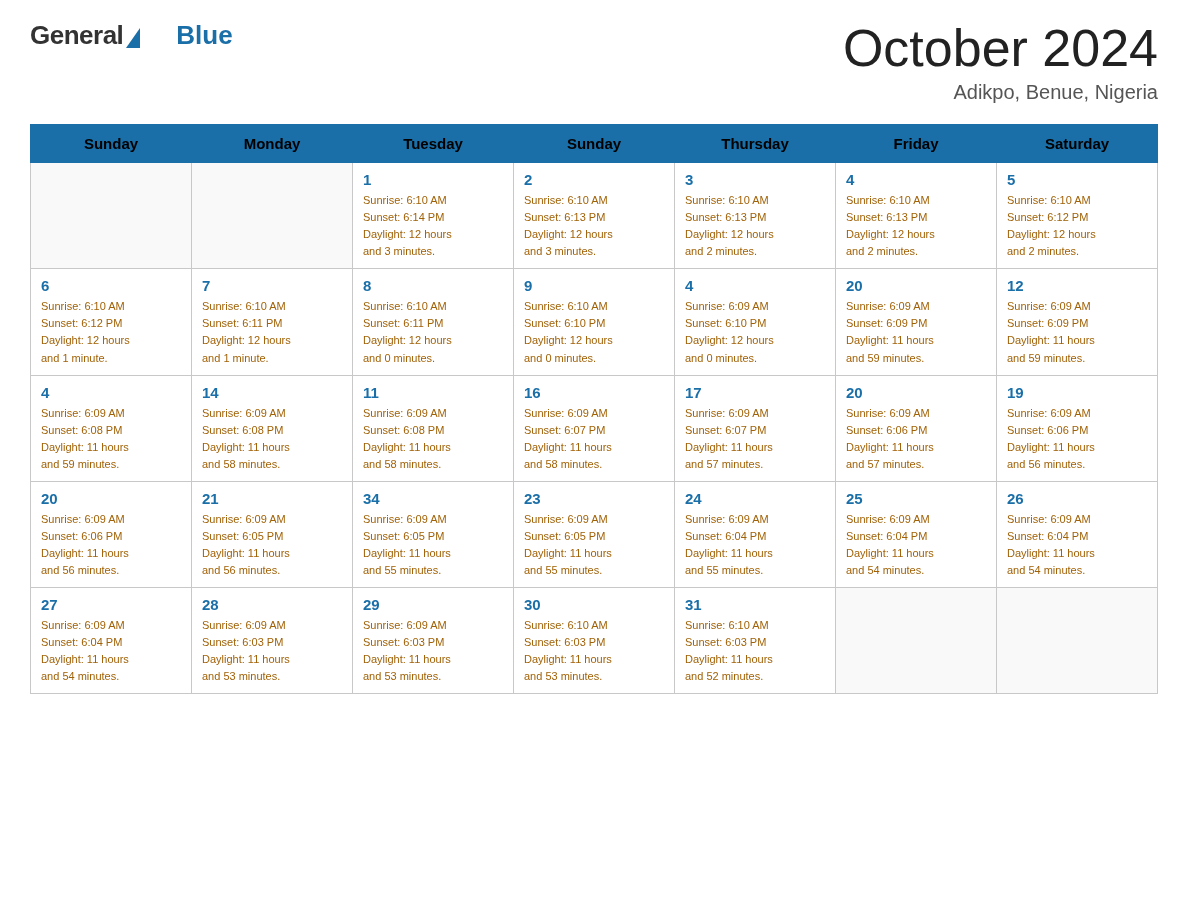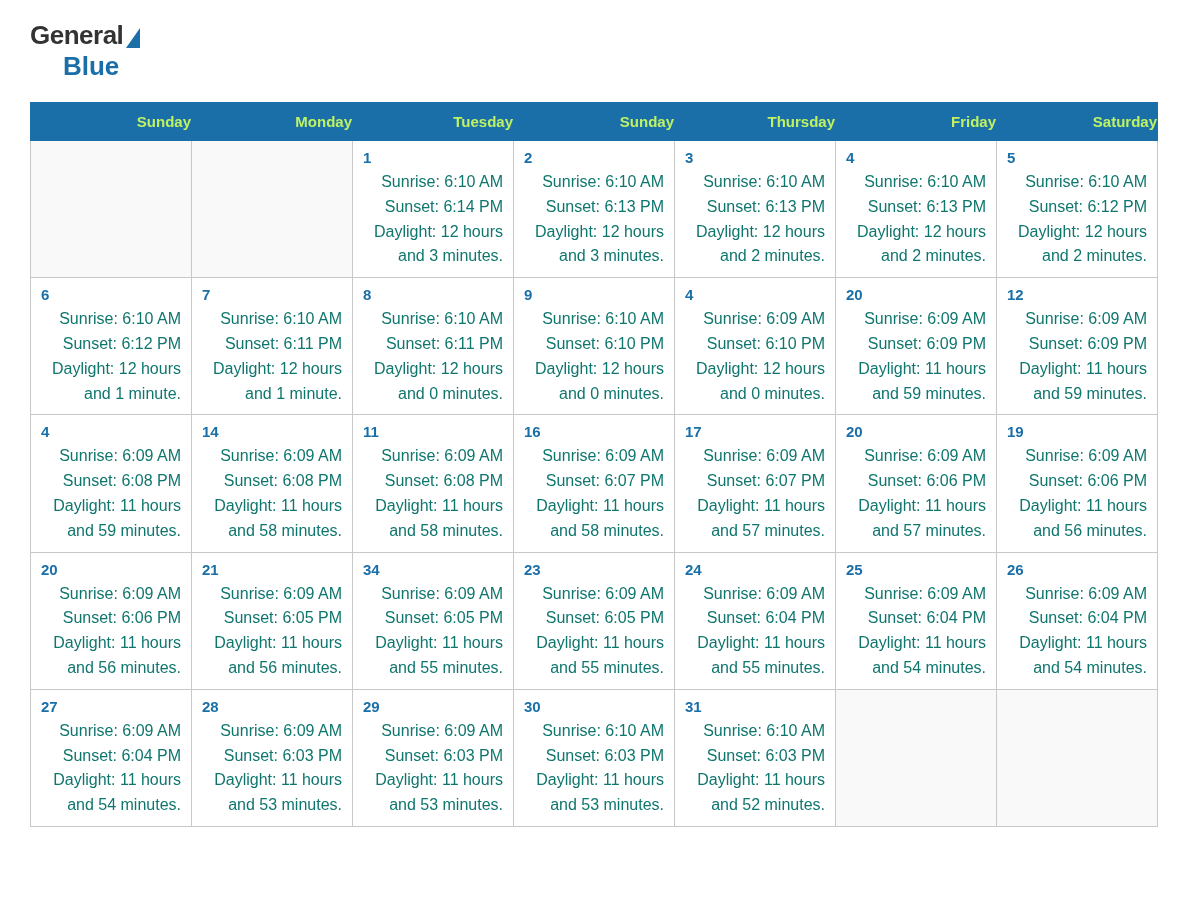--- a/index.html
+++ b/index.html
@@ -11,22 +11,23 @@
       min-height: 918px;
     }
     .header {
       display: flex;
       justify-content: space-between;
       align-items: flex-start;
       margin-bottom: 20px;
     }
     .logo {
       display: flex;
-      flex-direction: column;
+      flex-direction: row;
       align-items: center;
+      gap: 34px;
     }
     .logo-top {
       display: flex;
       align-items: center;
     }
     .logo-general {
       font-size: 26px;
       font-weight: bold;
       color: #333;
       letter-spacing: -0.5px;
@@ -36,21 +37,21 @@
       height: 0;
       border-left: 14px solid transparent;
       border-bottom: 20px solid #1a6fa8;
       margin-left: 3px;
       margin-top: 5px;
     }
     .logo-blue {
       font-size: 26px;
       font-weight: bold;
       color: #1a6fa8;
-      margin-left: 12px;
+      margin-left: 2px;
     }
     .title-section {
       text-align: right;
     }
     .calendar-title {
       font-size: 52px;
       font-weight: 300;
       color: #222;
       line-height: 1.1;
     }
@@ -59,64 +60,67 @@
       color: #555;
       margin-top: 4px;
     }
     .calendar-table {
       width: 100%;
       border-collapse: collapse;
       border: 1px solid #b0b0b0;
     }
     .calendar-table th {
       background-color: #1a6fa8;
-      color: #bef264;
+      color: #000000;
       font-size: 15px;
       font-weight: bold;
-      padding: 10px 0;
-      text-align: right;
+      padding: 10px 16px;
+      text-align: center;
       border: 1px solid #1a6fa8;
     }
     .calendar-table td {
       vertical-align: top;
       padding: 8px 10px;
       border: 1px solid #c8c8c8;
       width: 14.28%;
       min-height: 100px;
     }
     .day-number {
       font-size: 15px;
       font-weight: bold;
       color: #1a6fa8;
       display: block;
       margin-bottom: 4px;
     }
     .day-info {
-      font-size: 16px;
-      color: #0f766e;
+      font-size: 11px;
+      color: #a16207;
       line-height: 1.55;
-      text-align: right;
     }
     .empty-cell {
       background: #f9f9f9;
     }
     tr td {
       background: #ffffff;
     }
   </style>
 </head>
 <body>
 
 <div class="header">
   <div class="logo">
     <div class="logo-top">
       <span class="logo-general">General</span>
       <div class="logo-triangle"></div>
     </div>
     <span class="logo-blue">Blue</span>
+  </div>
+  <div class="title-section">
+    <div class="calendar-title">October 2024</div>
+    <div class="calendar-subtitle">Adikpo, Benue, Nigeria</div>
   </div>
 </div>
 
 <table class="calendar-table">
   <thead>
     <tr>
     <th>Sunday</th>
         <th>Monday</th>
         <th>Tuesday</th>
         <th>Sunday</th>

